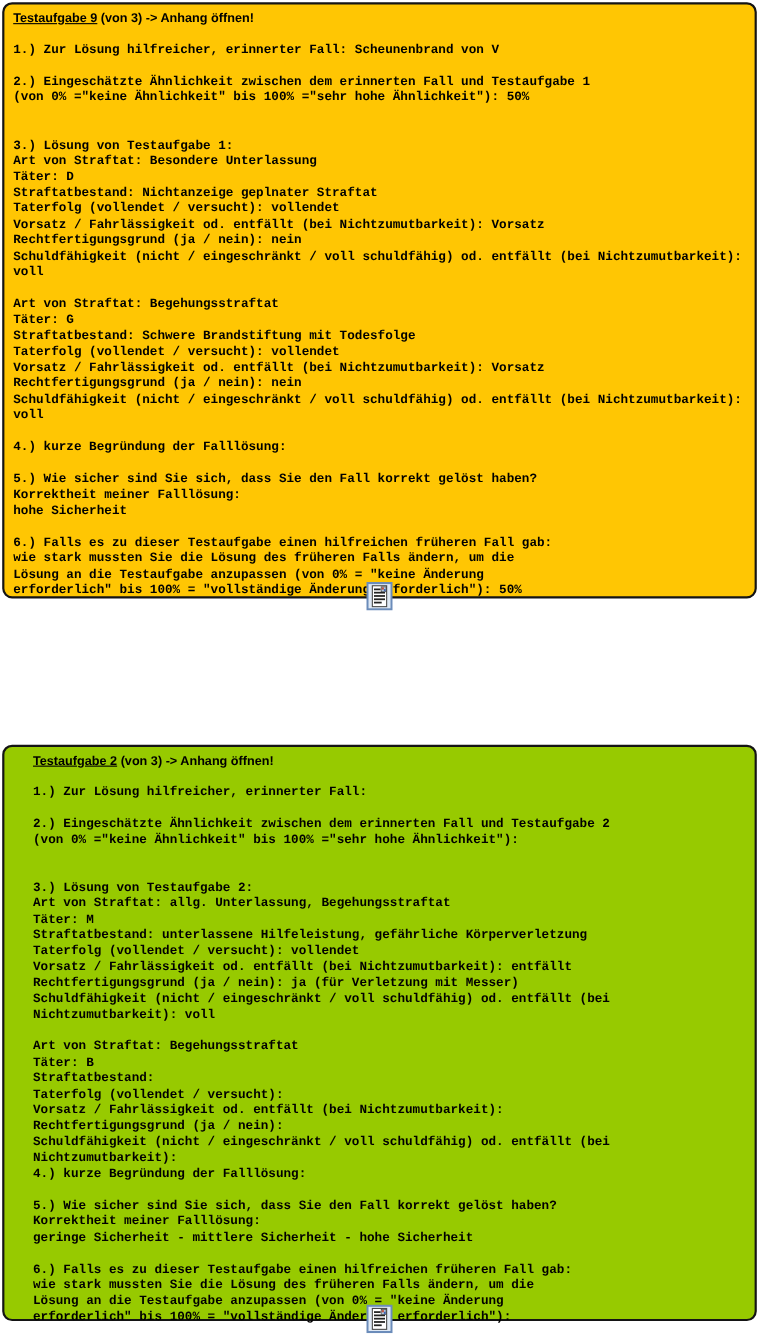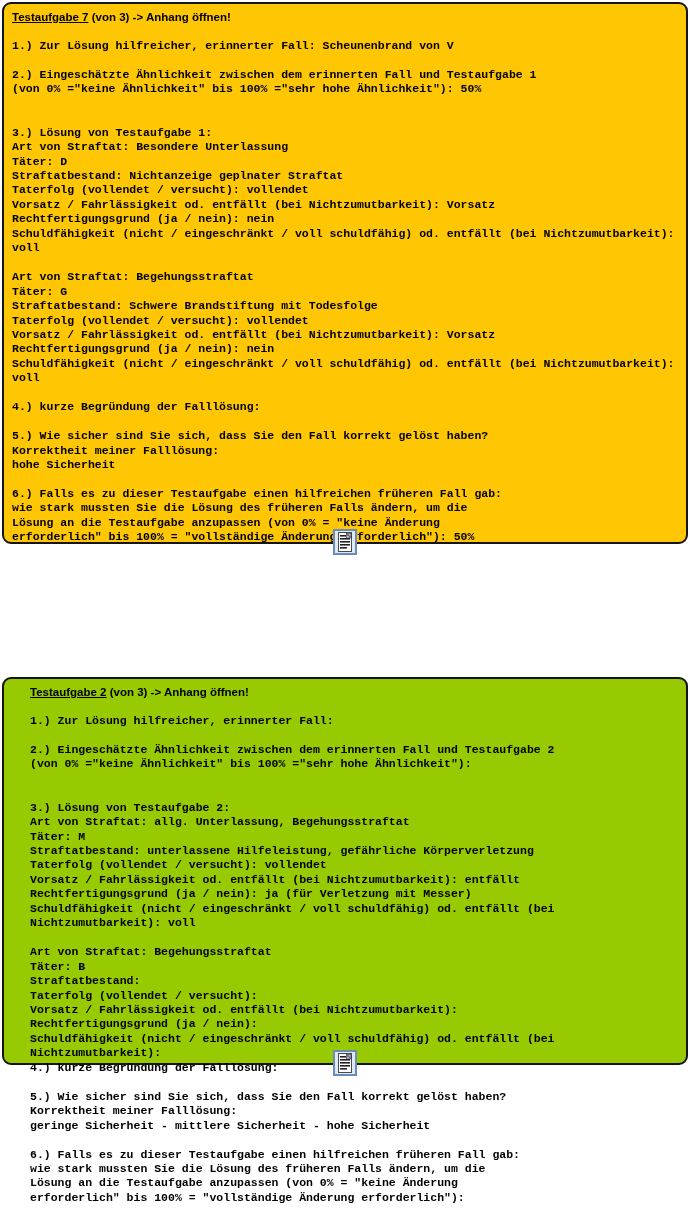--- a/index.html
+++ b/index.html
@@ -28,21 +28,21 @@
     font-size: 11.5px;
     line-height: 14.45px;
   }
   .box1 {
     top: 2px;
     height: 542px;
     background: #ffc603;
   }
   .box2 {
     top: 677px;
-    height: 388px;
+    height: 524px;
     background: #97ca00;
     padding-left: 26px;
   }
   .box-header {
     white-space: pre-wrap;
   }
   .title-underline {
     text-decoration: underline;
   }
   .body-text {
@@ -61,21 +61,21 @@
   .attachment svg {
     display: block;
   }
 </style>
 </head>
 <body>
 
 <div class="canvas">
 
   <section class="task-box box1">
-    <div class="box-header"><span class="title-underline">Testaufgabe 7</span><span> (von 3) -&gt; Anhang öffnen!</span></div>
+    <div class="box-header"><span class="title-underline">Testaufgabe 9</span><span> (von 3) -&gt; Anhang öffnen!</span></div>
     <div class="body-text">
 1.) Zur Lösung hilfreicher, erinnerter Fall: Scheunenbrand von V
 
 2.) Eingeschätzte Ähnlichkeit zwischen dem erinnerten Fall und Testaufgabe 1
 (von 0% ="keine Ähnlichkeit" bis 100% ="sehr hohe Ähnlichkeit"): 50%
 
 
 3.) Lösung von Testaufgabe 1:
 Art von Straftat: Besondere Unterlassung
 Täter: D

